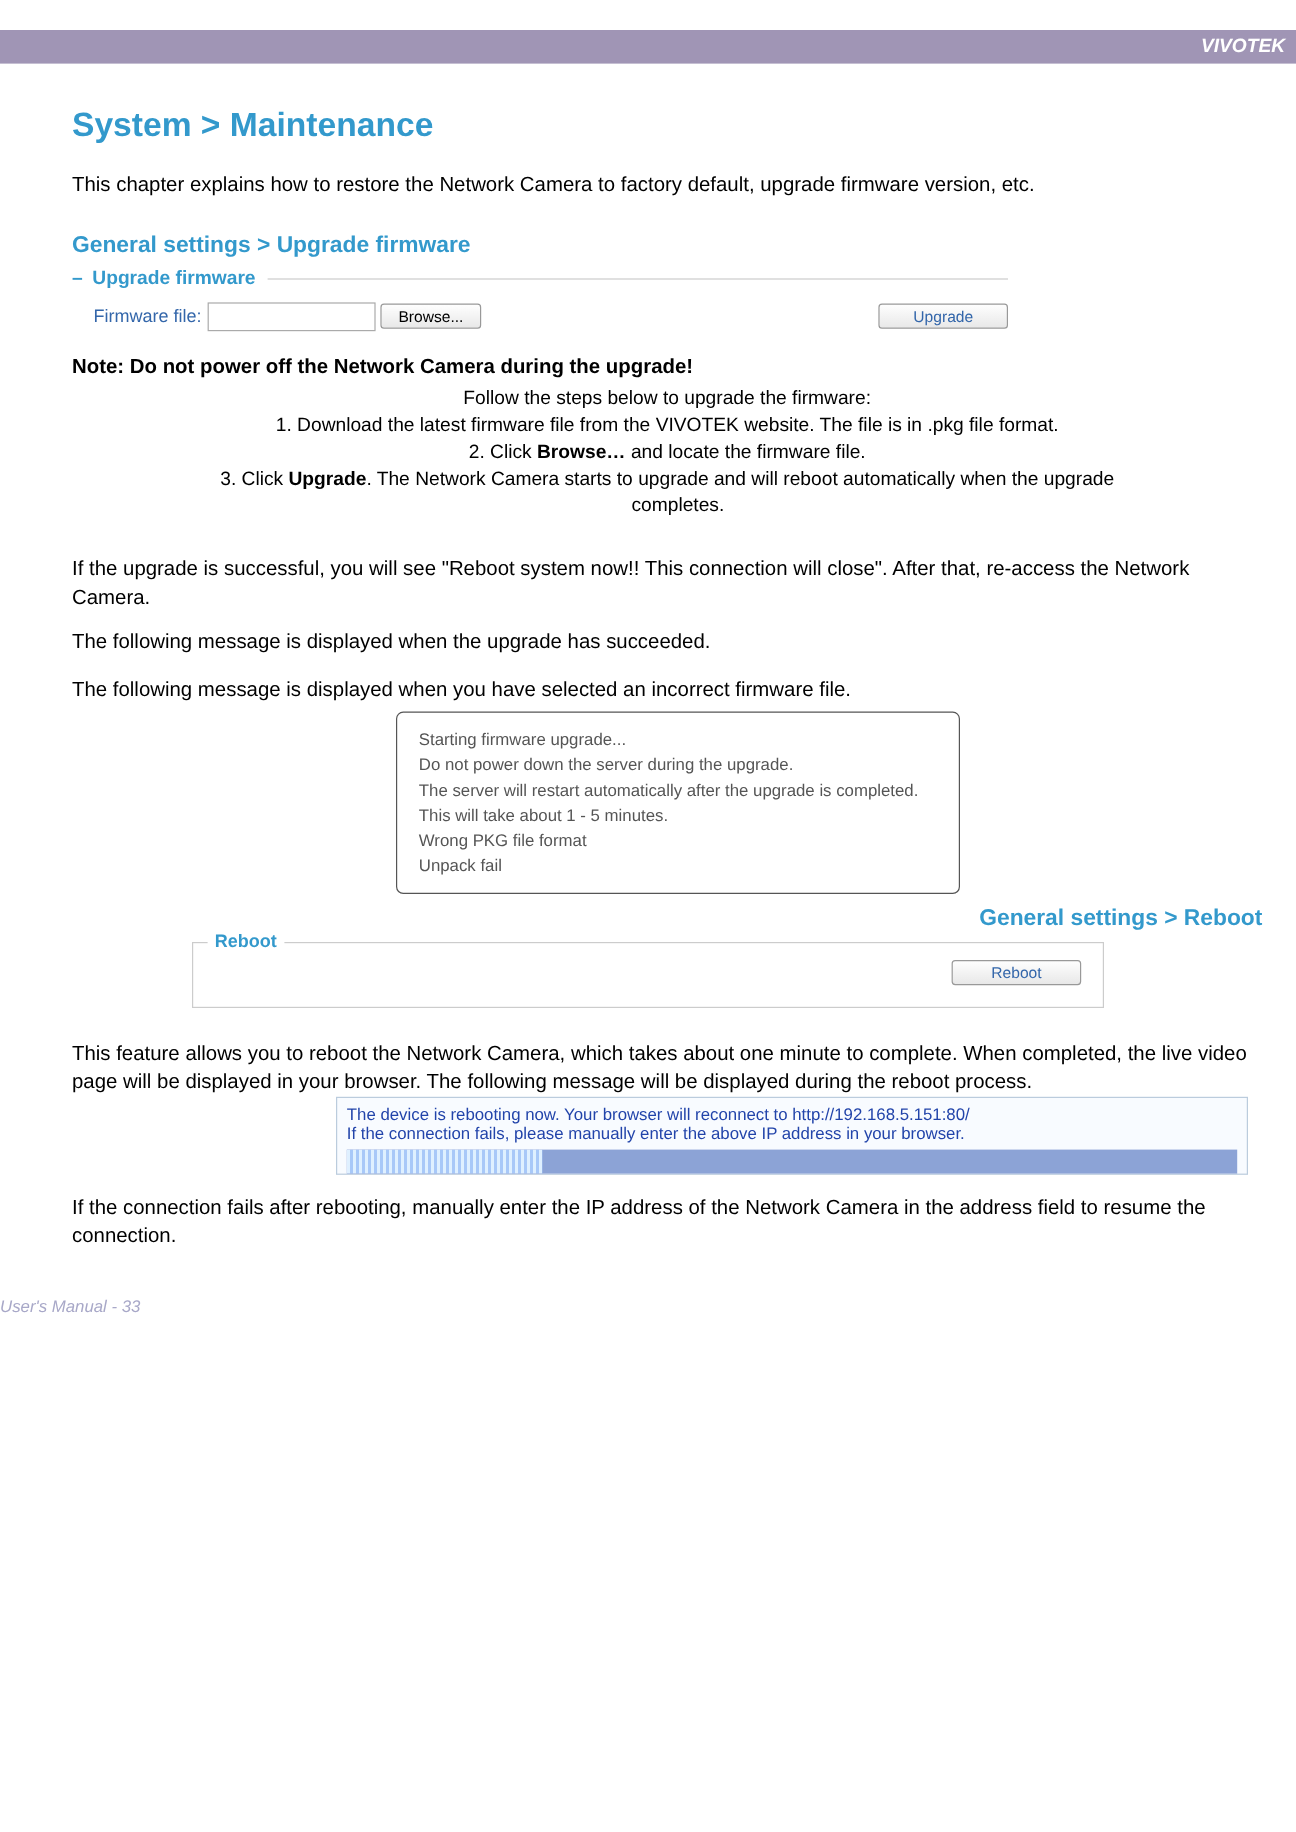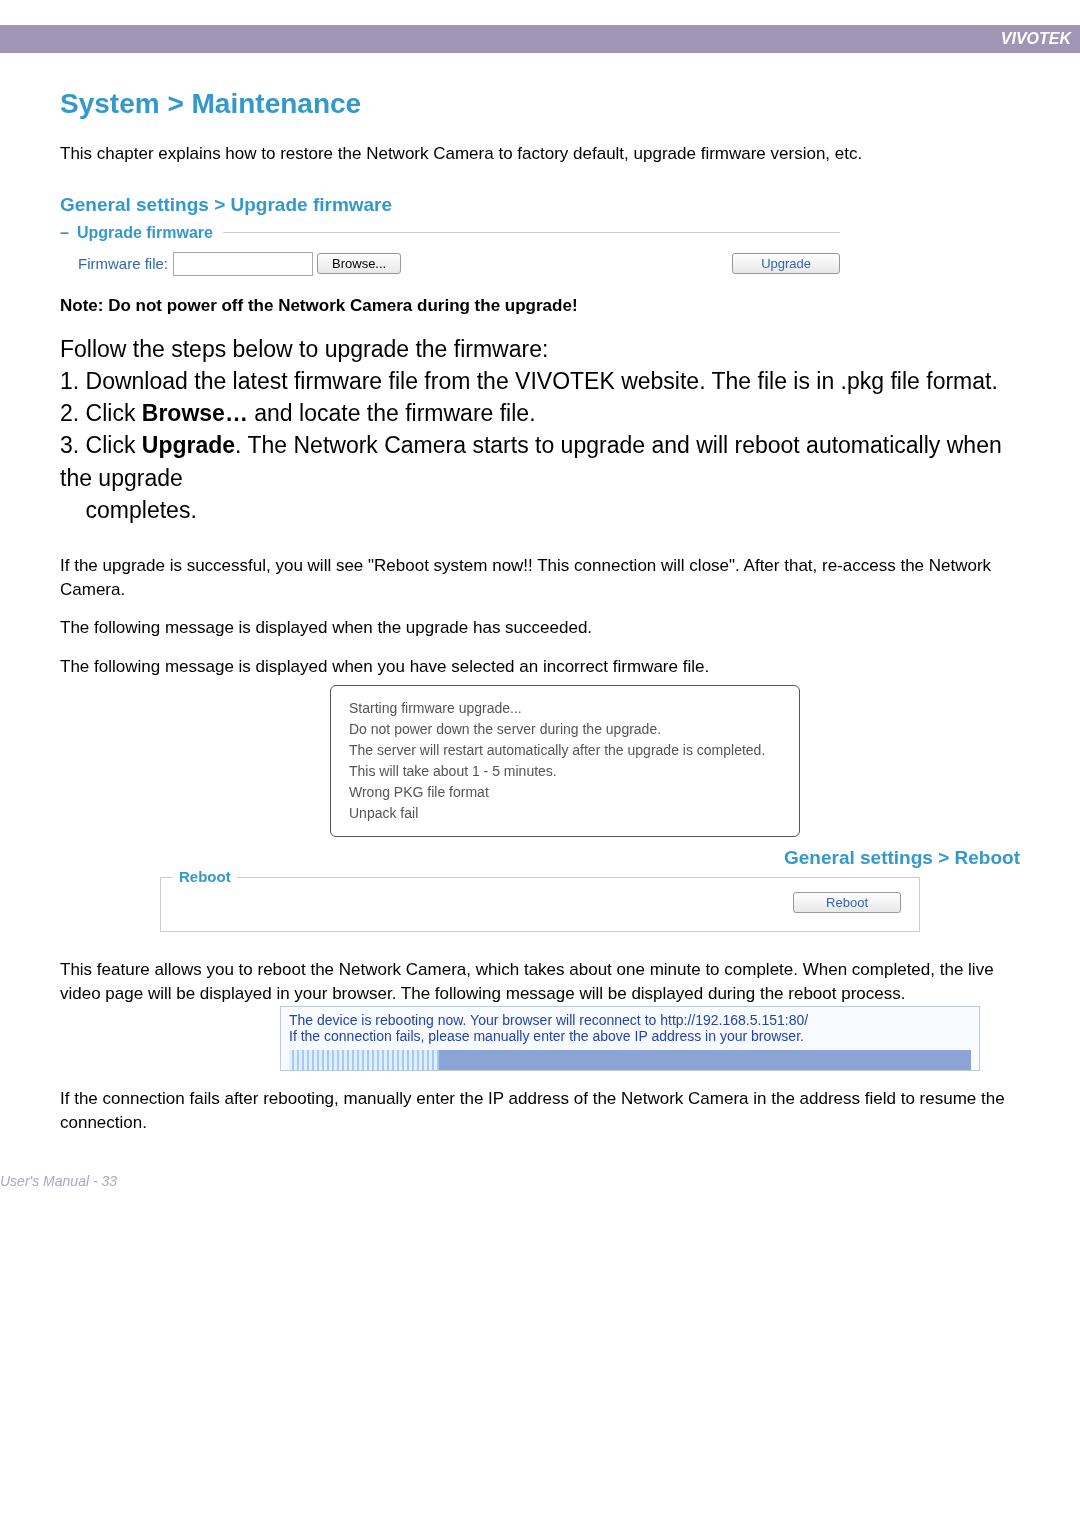--- a/index.html
+++ b/index.html
@@ -16,21 +16,21 @@
       display: flex;
       justify-content: flex-end;
       align-items: center;
       padding-right: 9px;
       color: #fff;
       font-style: italic;
       font-weight: bold;
       font-size: 16px;
     }
     .content {
-      padding: 35px 60px 20px 60px;
+      padding: 35px 28px 20px 60px;
     }
     h1.page-title {
       color: #3399cc;
       font-size: 28px;
       font-weight: bold;
       margin-bottom: 22px;
     }
     .intro-text {
       font-size: 17px;
       color: #000;
@@ -101,23 +101,24 @@
       color: #3366aa;
     }
     .para {
       font-size: 17px;
       color: #000;
       margin-top: 28px;
       line-height: 1.4;
     }
     .bold { font-weight: bold; }
     .steps {
-      font-size: 23px;
+      font-size: 16px;
       line-height: 1.4;
-      margin-top: 17px;
+      margin-top: 6px;
+      text-align: center;
     }
     .msg-box {
       border: 1px solid #555;
       border-radius: 6px;
       padding: 12px 18px;
       margin-top: 6px;
       font-family: "Century Gothic", "Segoe UI", sans-serif;
       font-size: 14px;
       color: #555;
       display: inline-block;
@@ -146,21 +147,21 @@
     .reboot-btn-wrap {
       display: flex;
       justify-content: flex-end;
     }
     .reboot-btn {
       padding: 2px 32px;
       color: #3366aa;
     }
     .rebooting-box {
       margin-left: 220px;
-      width: 700px;
+      width: 760px;
       border: 1px solid #bcd;
       background: #f8fbff;
       font-family: Tahoma, "Segoe UI", sans-serif;
       font-size: 14px;
       color: #2244aa;
       padding: 5px 8px 0 8px;
     }
     .progress-bar {
       width: 100%;
       height: 20px;

